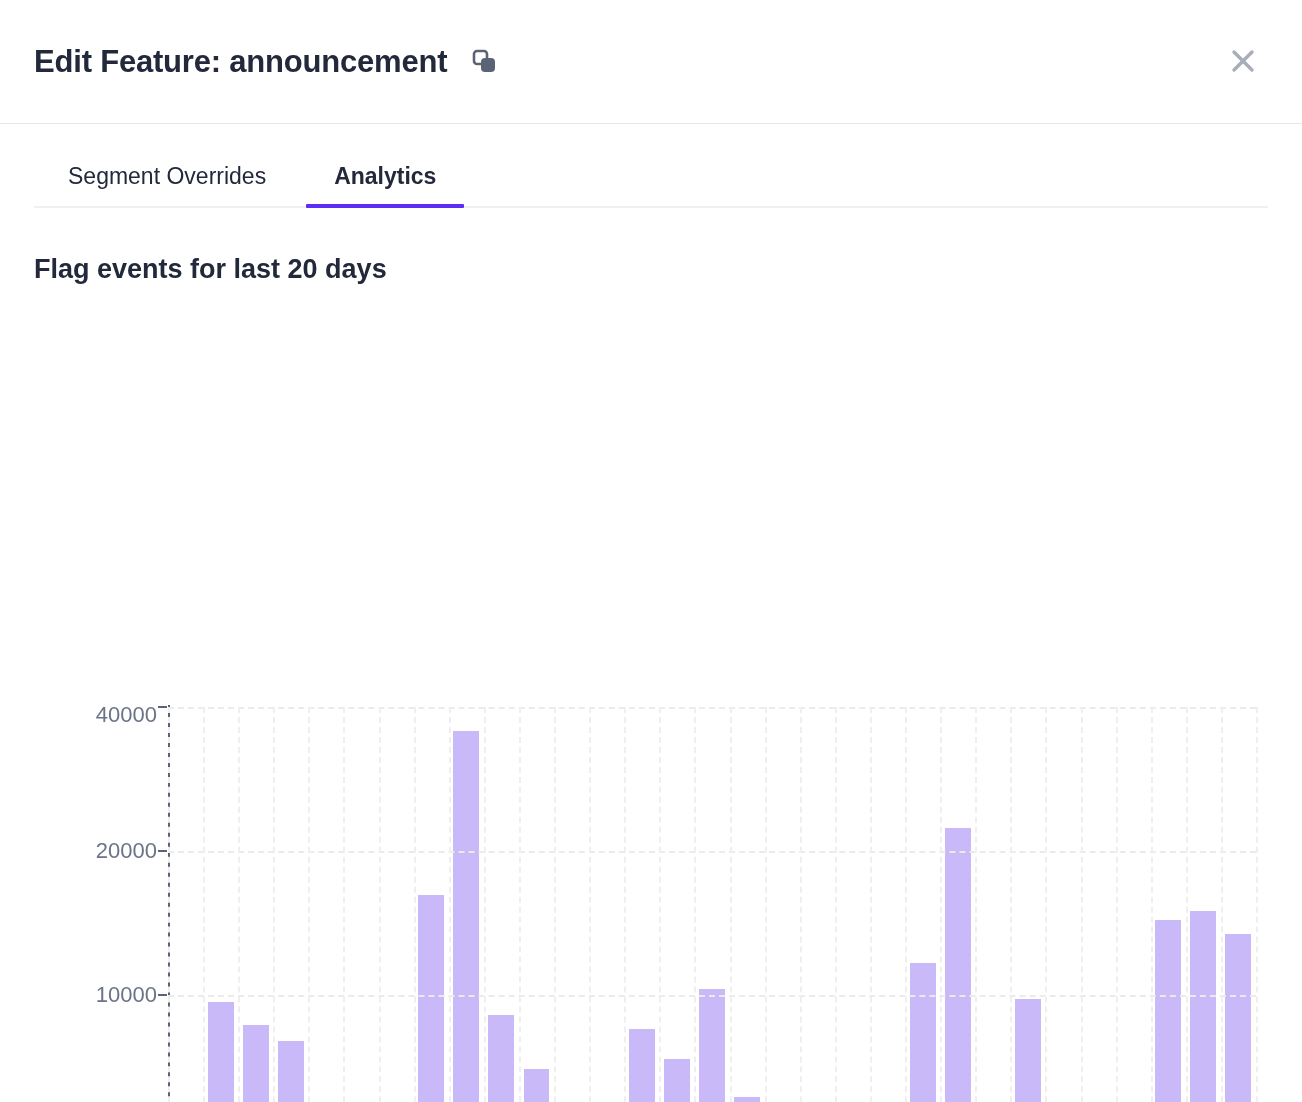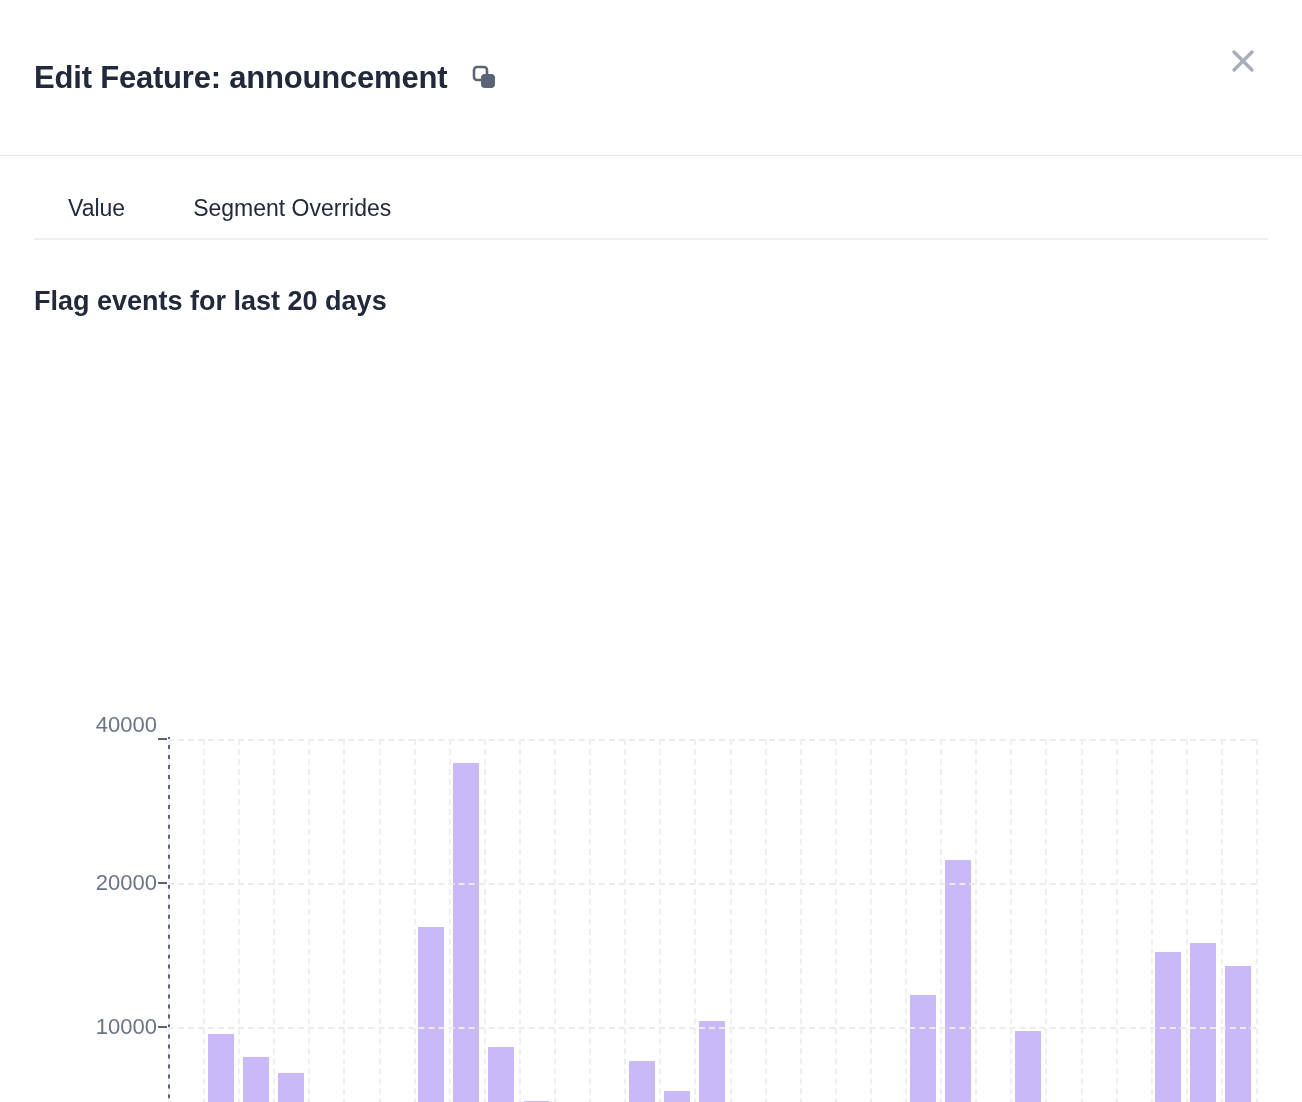--- a/index.html
+++ b/index.html
@@ -12,21 +12,21 @@
   }
   #app {
     position: relative;
     width: 1302px; height: 1102px;
     background: #ffffff;
   }
 
   
   .header {
     position: relative;
-    height: 156px;
+    height: 124px;
     border-bottom: 1px solid #e6e8ec;
     display: flex;
     align-items: center;
     padding: 0 34px;
   }
   .header-title {
     font-size: 31px;
     font-weight: bold;
     color: #22293b;
     letter-spacing: -0.2px;
@@ -169,34 +169,34 @@
     <div class="close-btn">
       <svg width="30" height="30" viewBox="0 0 30 30" aria-hidden="true">
         <line x1="6" y1="6" x2="24" y2="24" stroke="#a7aeba" stroke-width="3.4" stroke-linecap="round"></line>
         <line x1="24" y1="6" x2="6" y2="24" stroke="#a7aeba" stroke-width="3.4" stroke-linecap="round"></line>
       </svg>
     </div>
   </div>
 
   <div class="tabs-wrap">
     <div class="tabs">
-      <button class="tab">Value</button>
       <button class="tab">Segment Overrides</button>
+      <button class="tab active">Analytics</button>
     </div>
   </div>
 
   <div class="chart-title">Flag events for last 20 days</div>
 
   <div class="chart-area">
     <div class="yticks" id="yticks">
         <div class="ytick-label" style="top: 687.5px;">10000</div>
         <div class="ytick-mark" style="left: 158px; top: 686.5px;"></div>
         <div class="ytick-label" style="top: 543.75px;">20000</div>
         <div class="ytick-mark" style="left: 158px; top: 542.75px;"></div>
-        <div class="ytick-label" style="top: 386px;">40000</div>
+        <div class="ytick-label" style="top: 408px;">40000</div>
         <div class="ytick-mark" style="left: 158px; top: 399px;"></div>
       </div>
     <div class="axis-y"></div>
 
     <div class="plot" id="plot">
       <div class="bars" id="bars">
           <div class="bar" title="11th Apr: 19500" style="left: 39.6594px; width: 25.9716px; height: 280.312px; background: rgb(201, 185, 248);"></div>
           <div class="bar" title="12th Apr: 17900" style="left: 74.7561px; width: 25.9716px; height: 257.312px; background: rgb(201, 185, 248);"></div>
           <div class="bar" title="13th Apr: 16800" style="left: 109.853px; width: 25.9716px; height: 241.5px; background: rgb(201, 185, 248);"></div>
           <div class="bar" title="17th Apr: 26900" style="left: 250.24px; width: 25.9716px; height: 386.688px; background: rgb(201, 185, 248);"></div>

